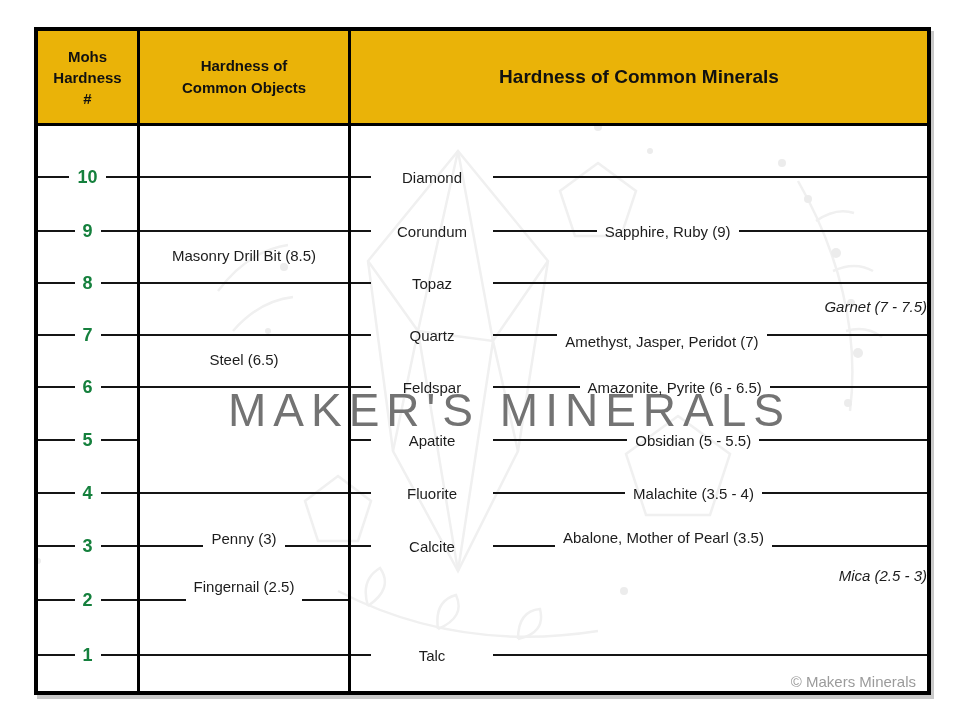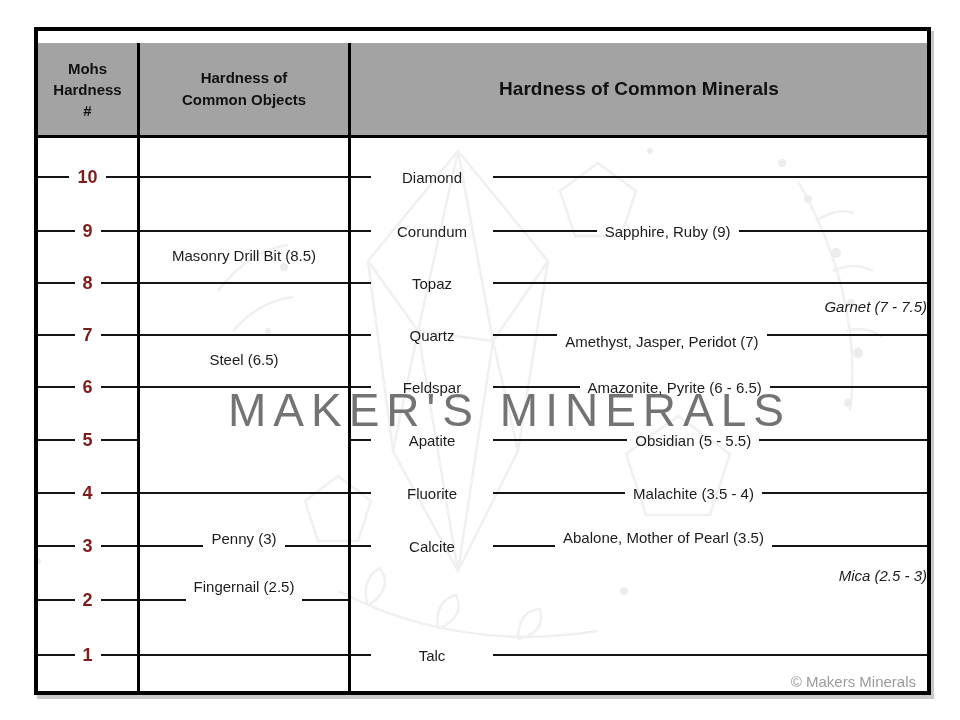--- a/index.html
+++ b/index.html
@@ -5,38 +5,38 @@
   html,body{margin:0;padding:0;background:#ffffff;}
   .page{position:relative;width:960px;height:720px;background:#ffffff;overflow:hidden;
         font-family:"Liberation Sans","DejaVu Sans",sans-serif;color:#1c1c1c;}
   .table{position:absolute;left:34px;top:27px;width:889px;height:660px;
          border:4px solid #000;background:#fff;box-shadow:3px 4px 0 #c9c9c9;}
   
   .wm-svg{position:absolute;left:0;top:0;width:889px;height:660px;pointer-events:none;}
   .wm-text{position:absolute;left:190px;top:352px;font-size:46px;letter-spacing:7px;
            color:#737373;font-weight:400;white-space:nowrap;pointer-events:none;}
   
-  .header{position:absolute;left:0;top:12px;width:889px;height:92px;background:#a3a3a3;
+  .header{position:absolute;left:0;top:0;width:889px;height:92px;background:#eab308;
           border-bottom:3px solid #000;display:grid;grid-template-columns:99px 211px 579px;box-sizing:content-box;}
   .hcell{display:flex;align-items:center;justify-content:center;text-align:center;
          font-weight:bold;color:#111;box-sizing:border-box;}
   .hcell.c2,.hcell.c3{border-left:3px solid #000;}
   .hcell.c1{font-size:15px;line-height:1.4;padding:0 12px;}
   .hcell.c2{font-size:15px;line-height:1.45;padding:0 27px;}
   .hcell.c3{font-size:19px;}
   
   .body{position:absolute;left:0;top:95px;width:889px;height:565px;}
   .divider{position:absolute;top:0;bottom:0;width:3px;background:#000;}
   .d1{left:99px;} .d2{left:310px;}
   .col{position:absolute;top:0;bottom:0;}
   .col1{left:0;width:99px;} .col2{left:102px;width:208px;} .col3{left:313px;width:576px;}
   .ln{height:2px;background:#151515;}
   .f1{flex:1;}
   .row{position:absolute;left:0;right:0;height:24px;display:flex;align-items:center;gap:8px;}
-  .num{font-weight:bold;font-size:18px;color:#7f1d1d;}
+  .num{font-weight:bold;font-size:18px;color:#15803d;}
   .fullline{position:absolute;left:0;right:0;height:2px;background:#151515;}
   .obj{font-size:15px;text-align:center;line-height:1.25;}
   .obj-float{position:absolute;left:0;right:0;text-align:center;font-size:15px;}
   .dash{width:20px;height:2px;background:#151515;flex:0 0 auto;}
   .mname{flex:0 0 106px;text-align:center;font-size:15px;white-space:nowrap;}
   .gem{font-size:15px;white-space:nowrap;}
   .gem-float{position:absolute;left:0;right:0;text-align:right;font-size:15px;font-style:italic;}
   .up8{transform:translateY(-9px);} .dn6{transform:translateY(6px);}
   .up7{transform:translateY(-7px);} .up13{transform:translateY(-13px);}
   .pocket{max-width:150px;}

